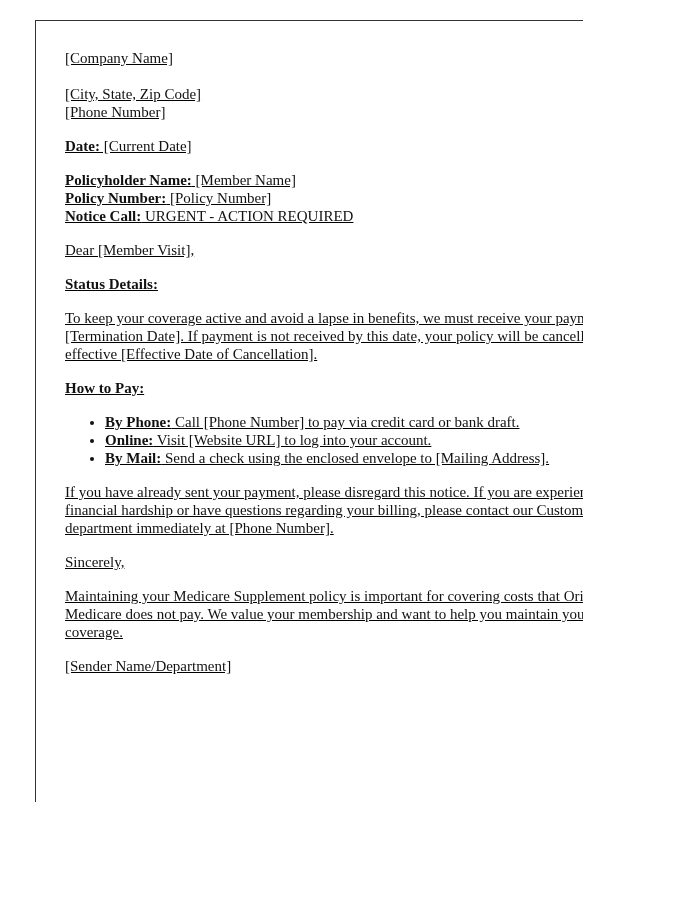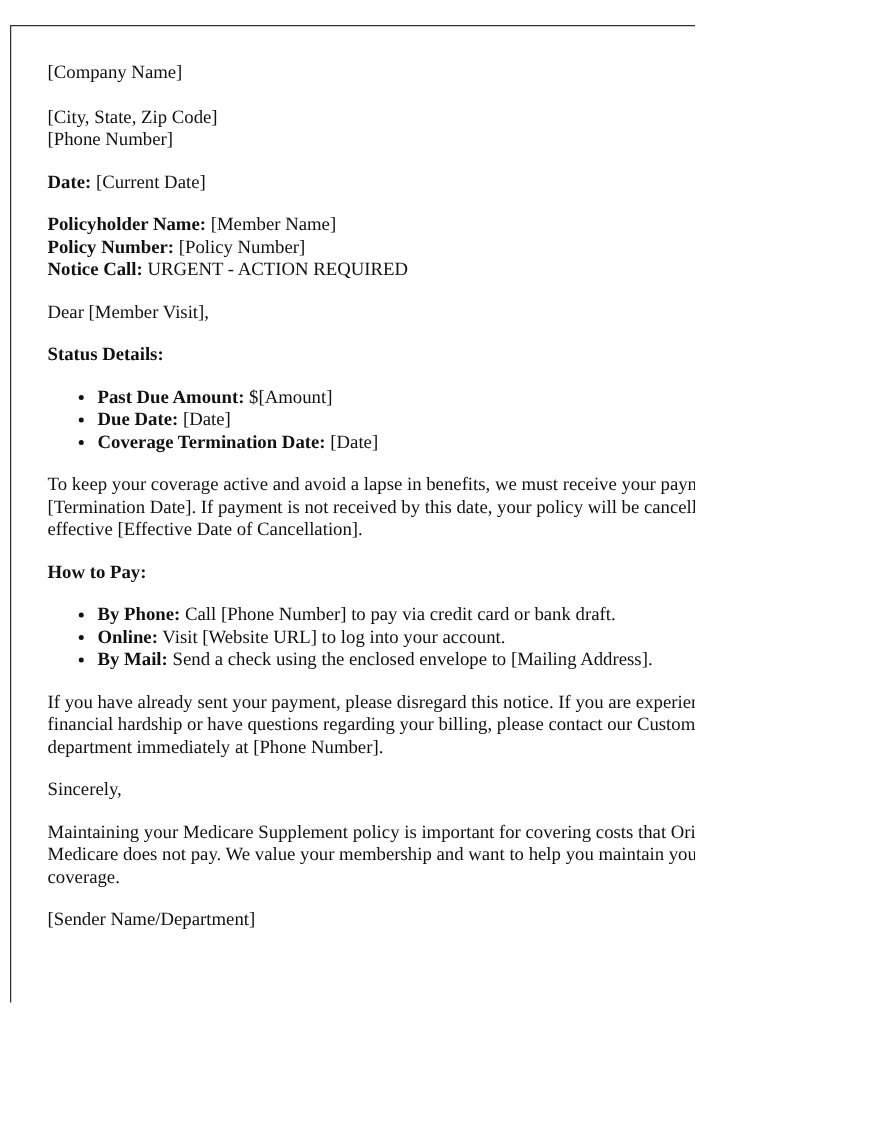--- a/index.html
+++ b/index.html
@@ -1,19 +1,19 @@
 <!DOCTYPE html>
 <html><head>
   <meta charset="utf-8">
   <style>
     html, body { margin: 0; padding: 0; background: #ffffff; }
     body { width: 700px; height: 900px; position: relative; overflow: hidden; }
     .viewport {
-      position: absolute; left: 8px; top: 20px;
-      width: 548px; height: 782px; overflow: hidden;
+      position: absolute; left: 35px; top: 20px;
+      width: 548px; height: 782px; overflow: hidden; text-decoration: underline;
     }
     .letter {
       box-sizing: border-box;
       width: 642px;
       border: 1px solid #333333;
       border-bottom: none;
       padding: 28px 29px 40px 29px;
       font-family: "Liberation Serif", "DejaVu Serif", serif;
       font-size: 15px;
       line-height: 18px;
@@ -45,25 +45,20 @@
     <p>
       <b>Policyholder Name:</b><span> [Member Name]</span><br>
       <b>Policy Number:</b><span> [Policy Number]</span><br>
       <b>Notice Call:</b><span> URGENT - ACTION REQUIRED</span>
     </p>
 
     <p>Dear [Member Visit],</p>
 
 
     <p><b>Status Details:</b></p>
-    <ul>
-      <li><b>Past Due Amount:</b><span> $[Amount]</span></li>
-      <li><b>Due Date:</b><span> [Date]</span></li>
-      <li><b>Coverage Termination Date:</b><span> [Date]</span></li>
-    </ul>
 
     <p>To keep your coverage active and avoid a lapse in benefits, we must receive your payment by [Termination Date]. If payment is not received by this date, your policy will be cancelled effective [Effective Date of Cancellation].</p>
 
     <p><b>How to Pay:</b></p>
     <ul>
       <li><b>By Phone:</b><span> Call [Phone Number] to pay via credit card or bank draft.</span></li>
       <li><b>Online:</b><span> Visit [Website URL] to log into your account.</span></li>
       <li><b>By Mail:</b><span> Send a check using the enclosed envelope to [Mailing Address].</span></li>
     </ul>
 

